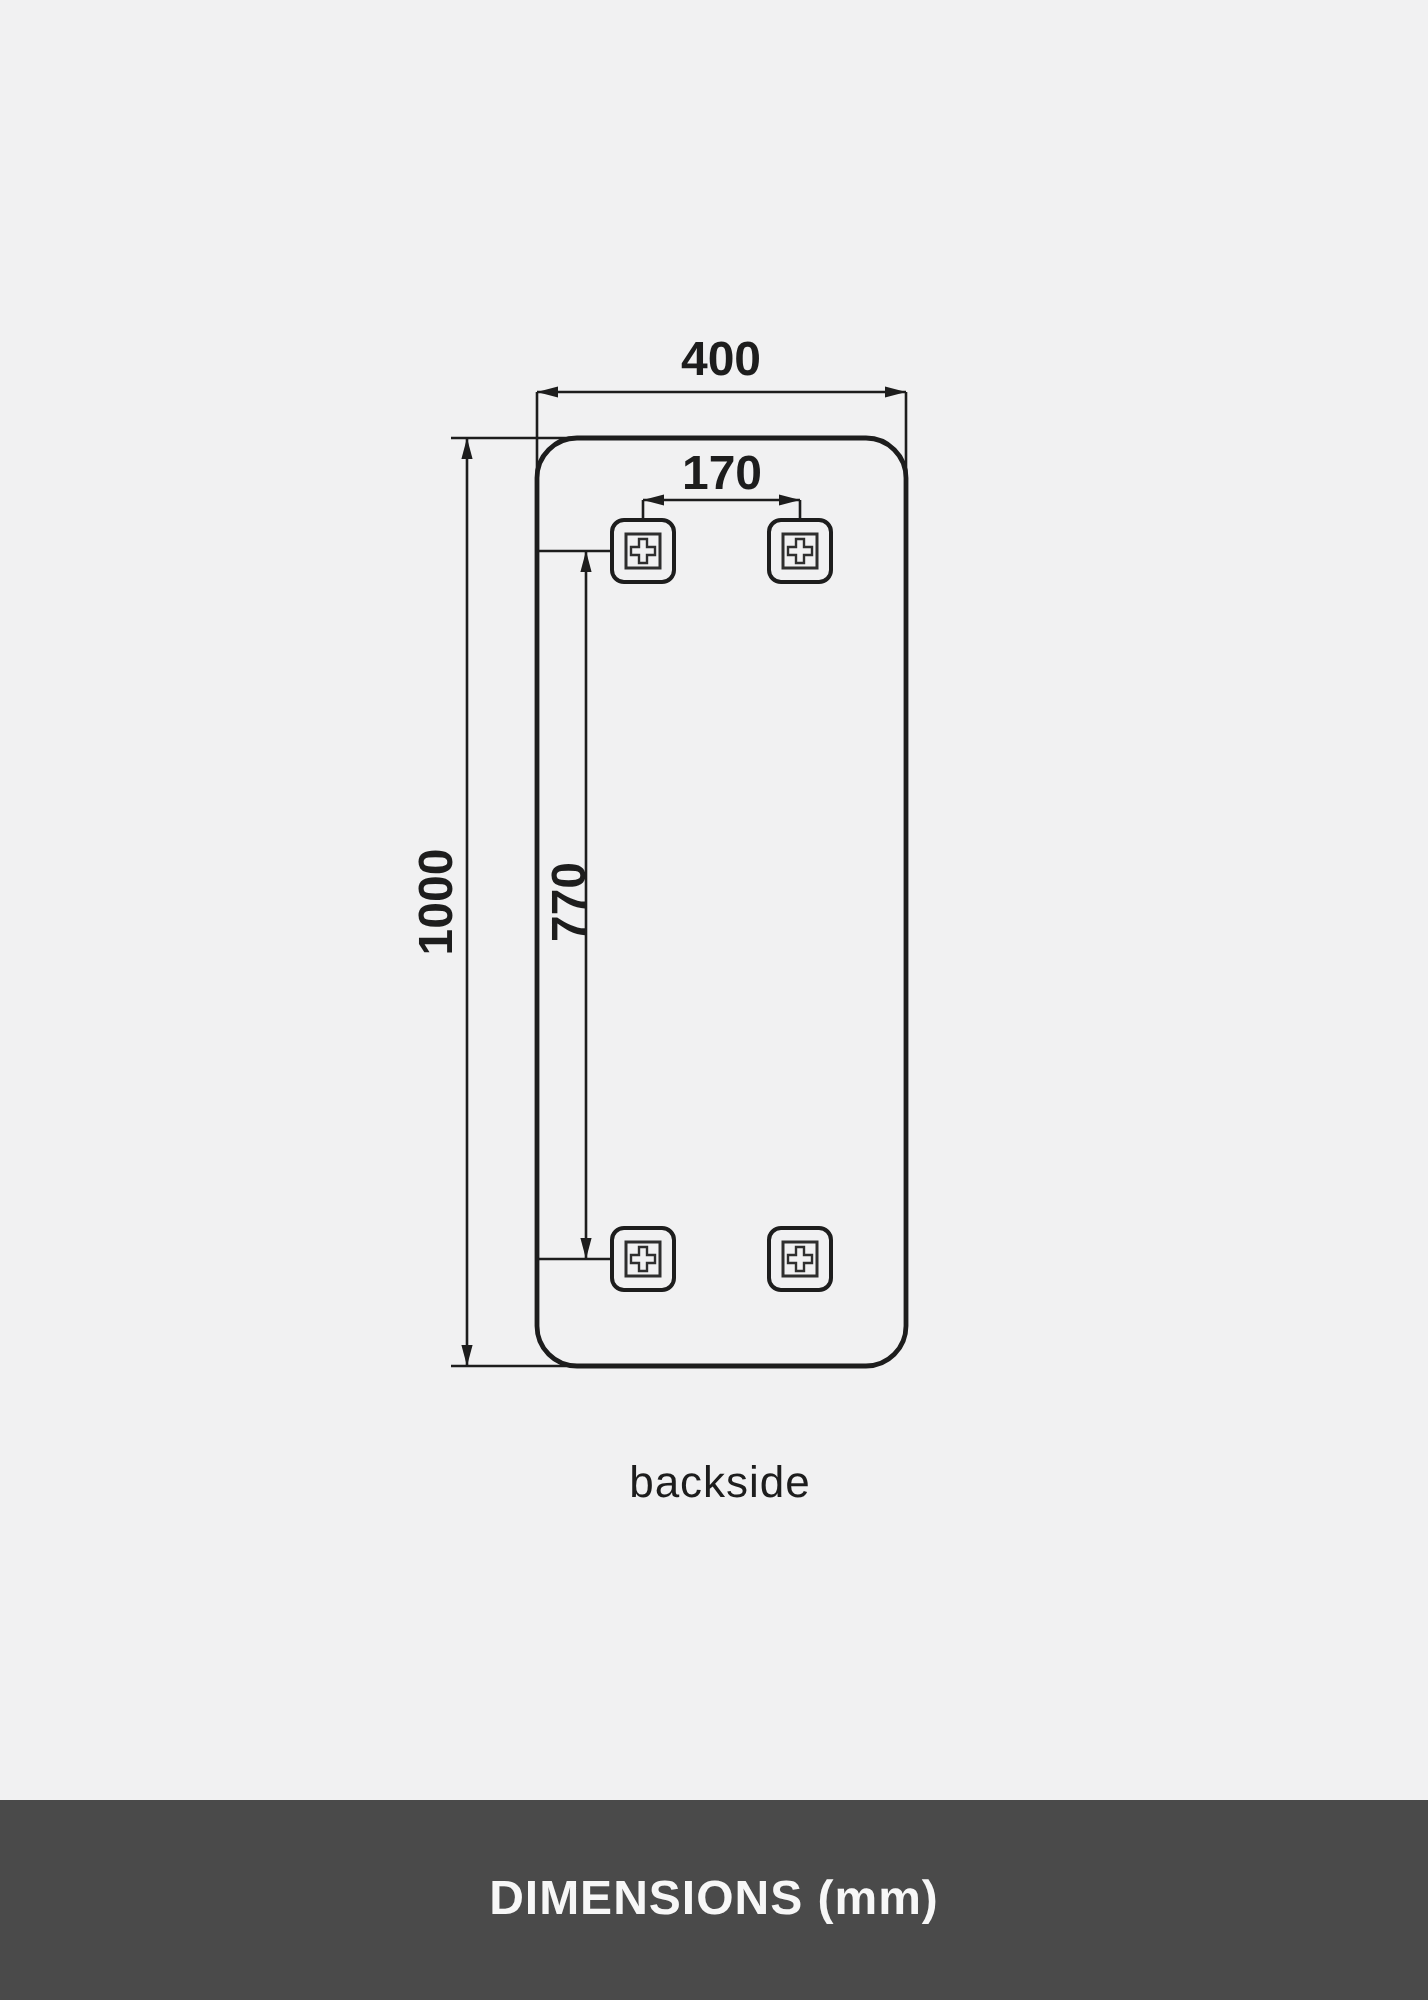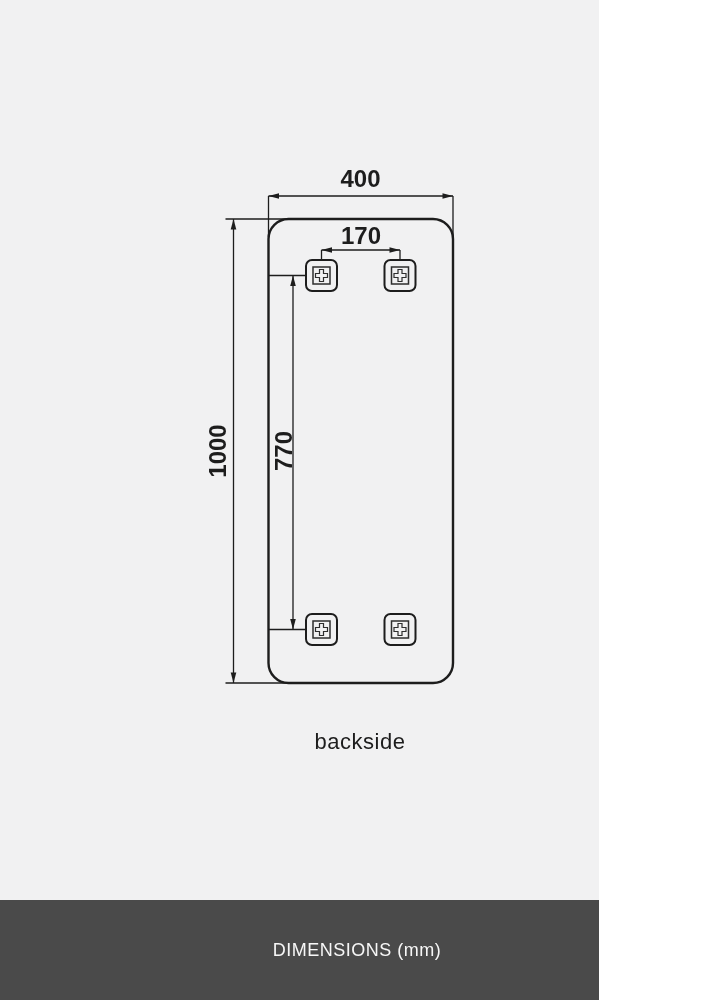--- a/index.html
+++ b/index.html
@@ -5,21 +5,21 @@
   :root{
     --canvas-background:#f1f1f2;
     --line:#1d1d1d;
     --footer-background:#4a4a4a;
     --footer-text:#f7f7f7;
   }
   html,body{margin:0;padding:0;}
   body{font-family:"Liberation Sans", sans-serif;}
   .page{
     position:relative;
-    width:599px;height:1000px;
+    width:714px;height:1000px;
     background:var(--canvas-background);
     overflow:hidden;
   }
   .drawing{display:block;}
   
   .outline{fill:none;stroke:var(--line);stroke-width:2.4;}
   .dim-line,.ext-line{fill:none;stroke:var(--line);stroke-width:1.3;}
   .arrowhead{fill:var(--line);stroke:none;}
   .bracket-outer{fill:var(--canvas-background);stroke:var(--line);stroke-width:2;}
   .bracket-inner{fill:none;stroke:#2e2e2e;stroke-width:1.5;}
@@ -35,21 +35,21 @@
     font-size:22px;font-weight:400;letter-spacing:0.5px;
   }
   .footer{
     position:absolute;left:0;bottom:0;
     width:714px;height:100px;
     background:var(--footer-background);
     display:flex;align-items:center;justify-content:center;
   }
   .footer-title{
     color:var(--footer-text);
-    font-size:18px;font-weight:400;letter-spacing:0.5px;
+    font-size:24px;font-weight:700;letter-spacing:0.5px;
   }
 </style>
 </head>
 <body>
 
 <div class="page">
 
   <svg class="drawing" width="714" height="900" viewBox="0 0 714 900" xmlns="http://www.w3.org/2000/svg">
 
     <rect class="outline" x="268.5" y="219" width="184.5" height="464" rx="20" ry="20"></rect>

